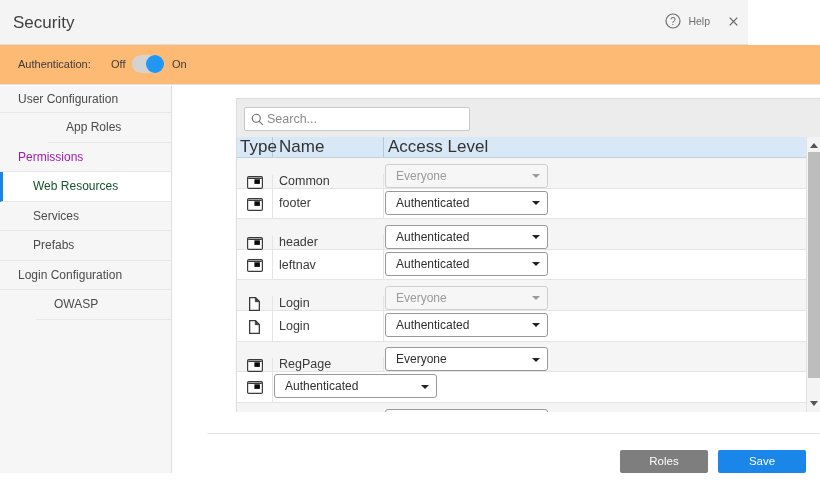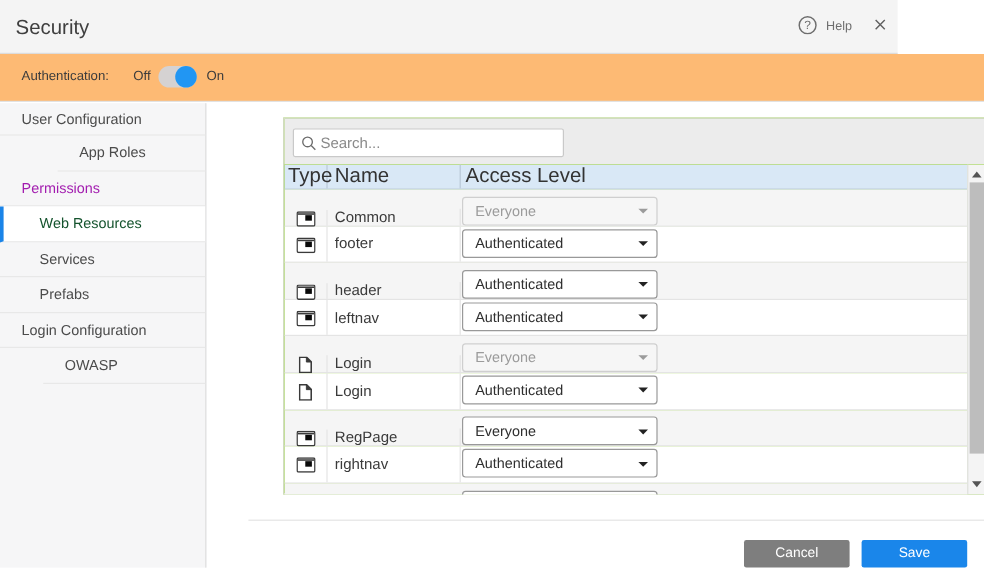--- a/index.html
+++ b/index.html
@@ -193,21 +193,20 @@
             </div>
           </div>
         <div class="row">
             <div class="c1">
               <svg class="ic-p" width="16" height="13" viewBox="0 0 16 13">
                 <rect x="0.6" y="0.6" width="14.8" height="11.8" rx="1.2" fill="#fff" stroke="#3a3a3a" stroke-width="1.2"></rect>
                 <rect x="1.2" y="1.7" width="13.6" height="1.3" fill="#3a3a3a"></rect>
                 <rect x="7.4" y="3.3" width="5.5" height="4.6" fill="#0a0a0a"></rect>
               </svg>
             </div>
-            <div class="c2">rightnav</div>
             <div class="c3">
               <div class="dd">Authenticated<span class="car"></span></div>
             </div>
           </div>
         <div class="row odd" style="border-bottom:none;">
             <div class="c1"></div>
             <div class="c2"></div>
             <div class="c3">
               <div class="dd">&nbsp;</div>
             </div>
@@ -215,15 +214,15 @@
       </div>
       <div class="vscroll">
         <div class="sb-up"></div>
         <div class="sb-thumb"></div>
         <div class="sb-dn"></div>
       </div>
     </div>
   </div>
   <div class="sep"></div>
   <div class="btns">
-    <div class="btn cancel">Cancel</div><div class="btn save">Save</div>
+    <div class="btn cancel">Roles</div><div class="btn save">Save</div>
   </div>
 </div>
 
 </body></html>

